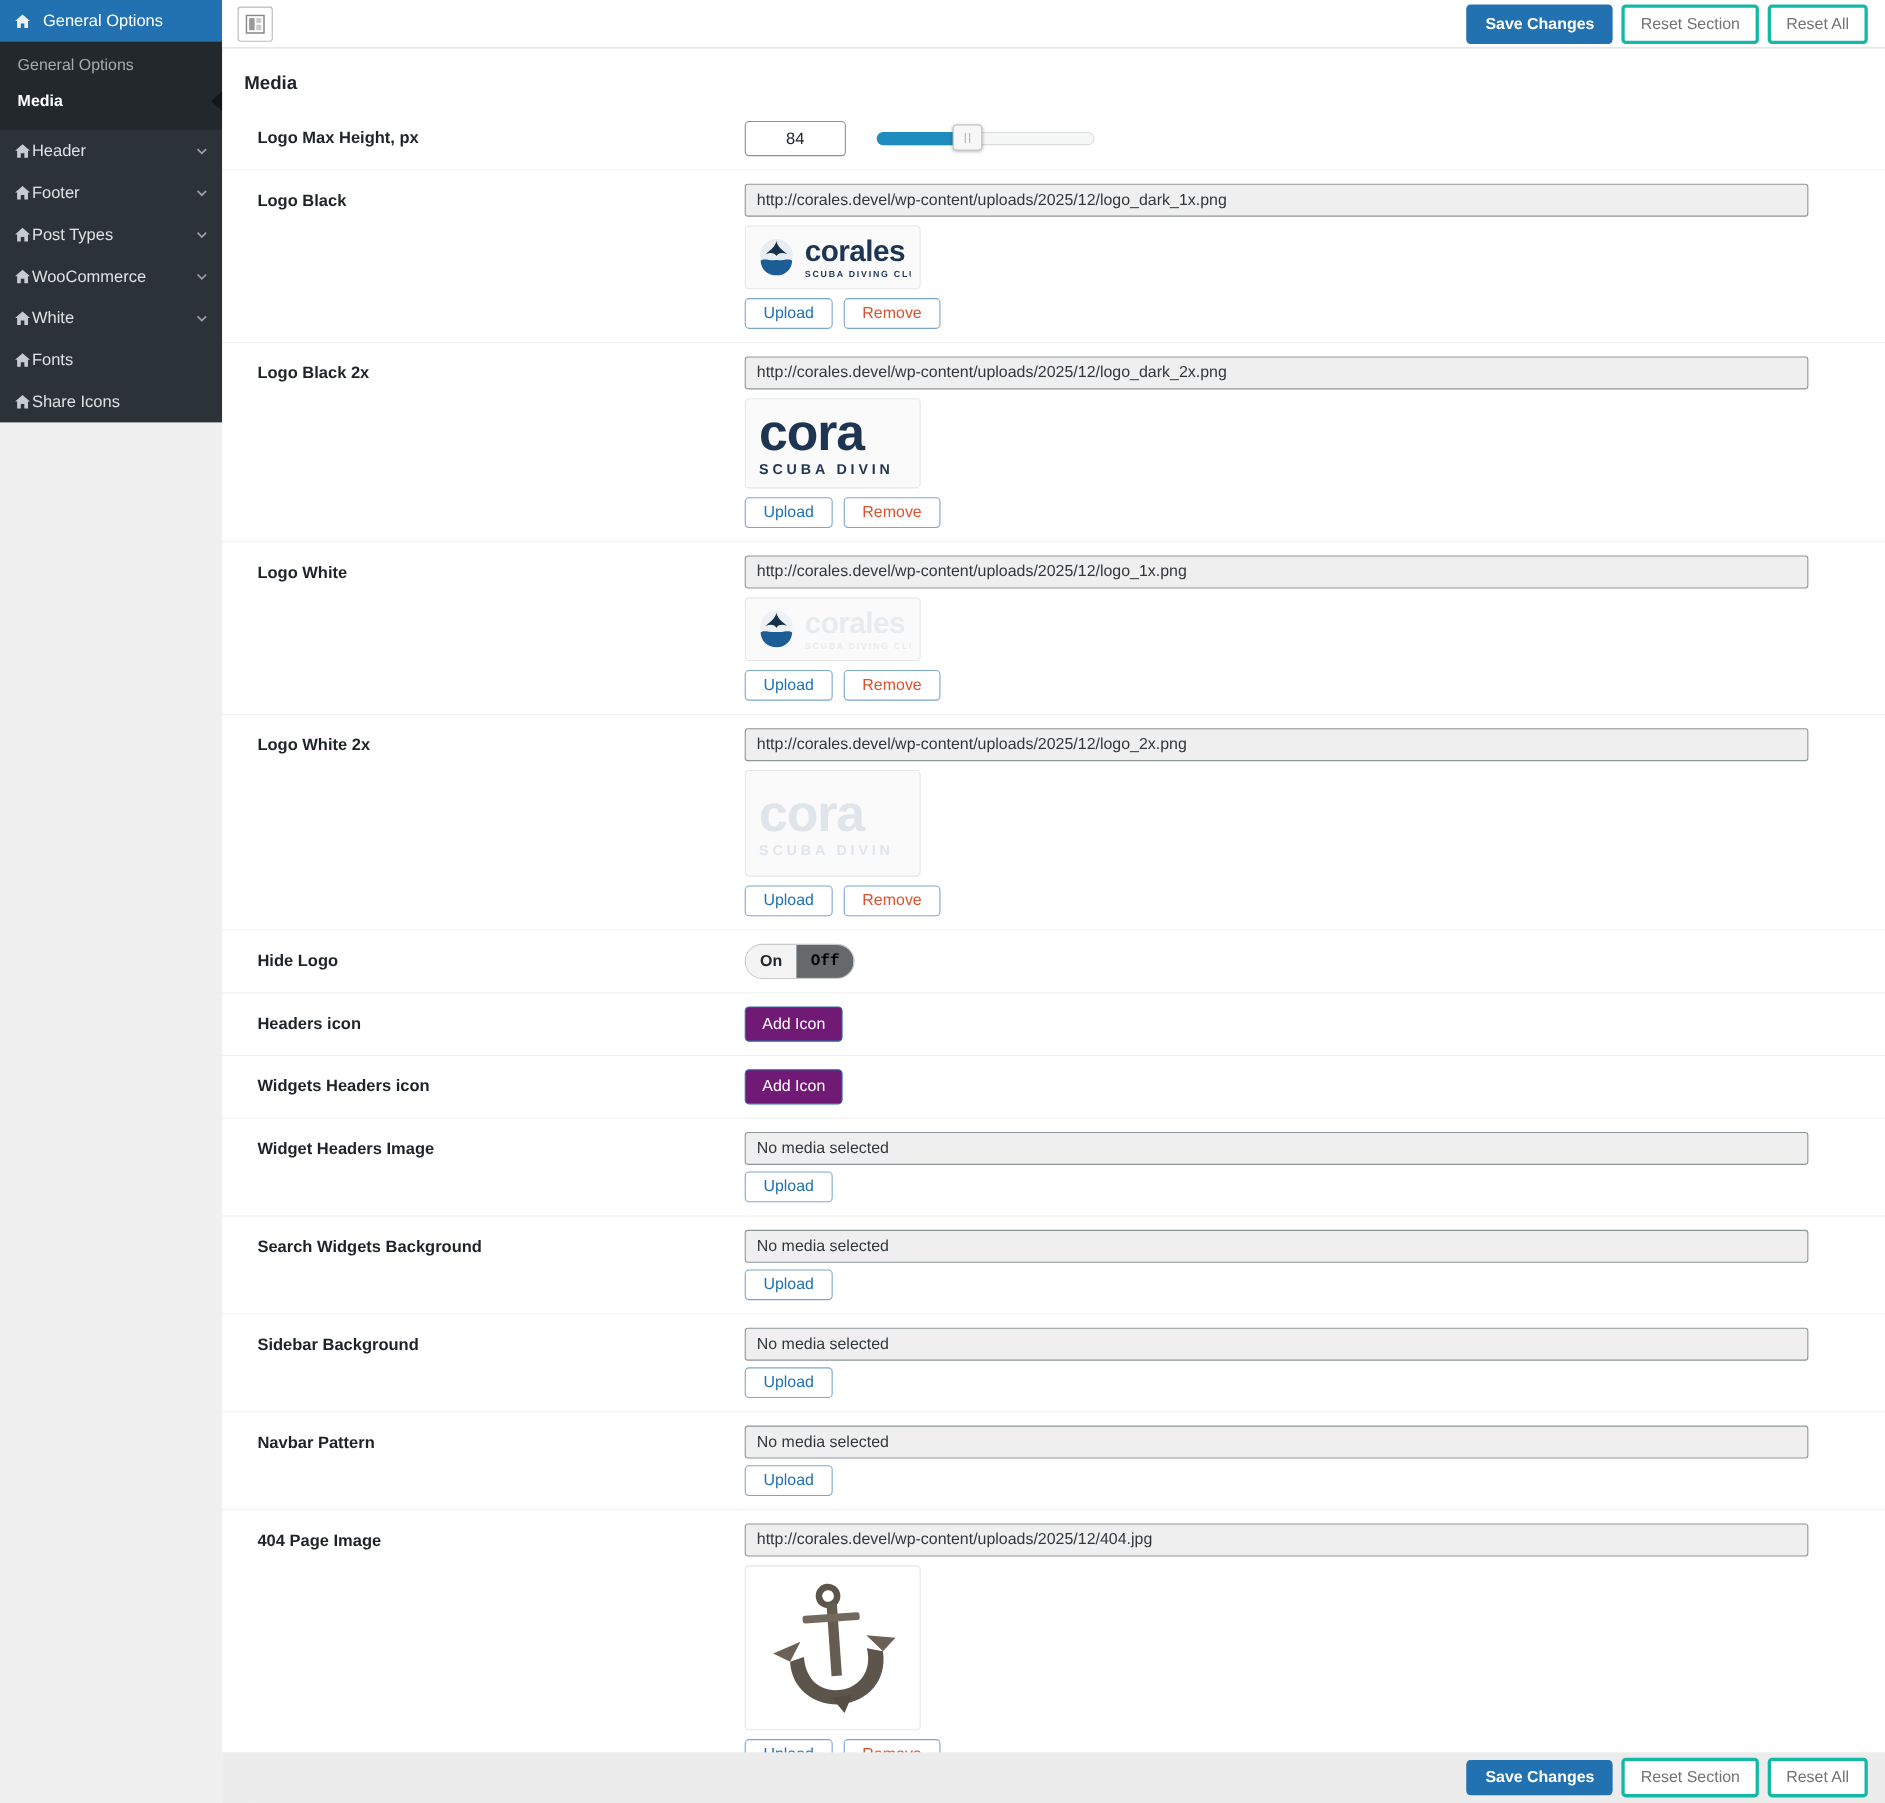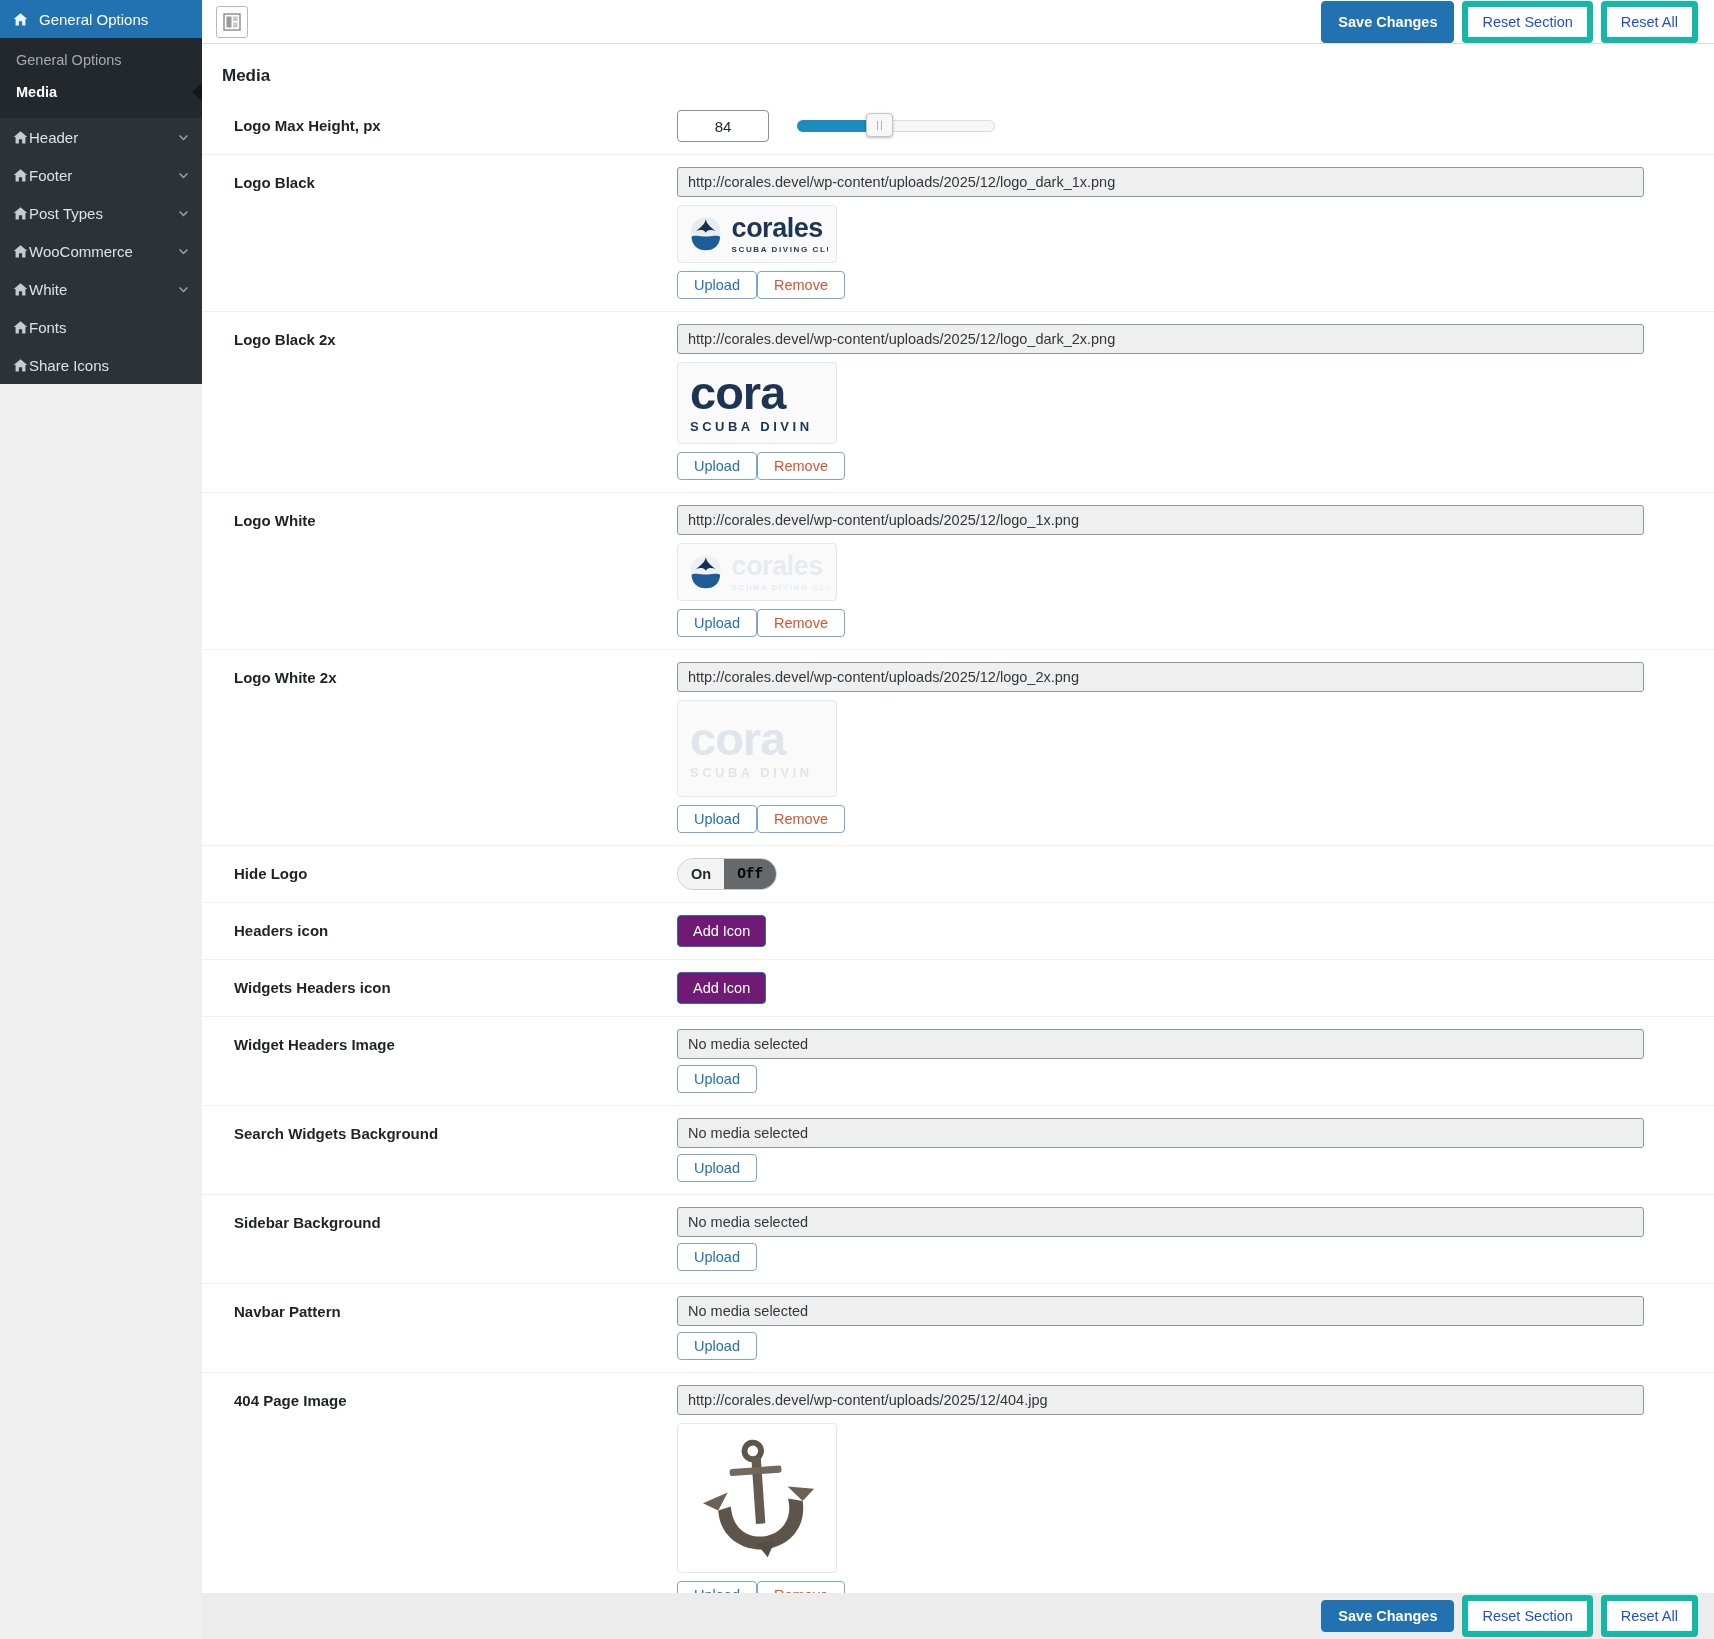--- a/index.html
+++ b/index.html
@@ -60,21 +60,21 @@
     width:32px; height:32px; border:1px solid #b6babd; border-radius:3px;
     background:#fff; display:flex; align-items:center; justify-content:center;
     cursor:pointer;
   }
   .btn { border-radius:4px; font-size:14.5px; cursor:pointer; font-family:"Liberation Sans",sans-serif; }
   .btn-primary {
     background:#2271b1; border:1px solid #2271b1; color:#fff;
     padding:7px 16px; font-weight:600;
   }
   .btn-outline {
-    background:#fff; border:6px solid #14b8a6; color:#1d4ed8;
+    background:#fff; border:3px solid #14b8a6; color:#737373;
     padding:7px 14px; font-weight:400;
   }
 
   .content { height:1593px; overflow:hidden; }
   .page-title { font-size:17px; font-weight:700; padding:22px 20px 12px; color:#1d2327; }
 
   
   .row {
     display:flex; align-items:flex-start;
     padding:12px 70px 12px 20px;
@@ -133,21 +133,21 @@
   .pv-w2x { height:97px; padding:14px 0 0 12px; }
   .pv-404 { height:150px; background:#fff; display:flex; align-items:center; justify-content:center; }
 
   .brand { font-size:27px; font-weight:700; color:#1d3553; letter-spacing:-0.5px; white-space:nowrap; line-height:1.05; }
   .tag   { font-size:8px;  font-weight:700; color:#1d3553; letter-spacing:1.6px; white-space:nowrap; margin-top:2px; }
   .brand2{ font-size:47px; font-weight:700; color:#1d3553; letter-spacing:-1px; white-space:nowrap; line-height:1.0; }
   .tag2  { font-size:13px; font-weight:700; color:#1d3553; letter-spacing:3.5px; white-space:nowrap; margin-top:3px; }
   .is-light .brand, .is-light .tag  { color:#e7ebee; }
   .is-light2 .brand2, .is-light2 .tag2 { color:#dfe5ea; }
 
-  .btn-row { display:flex; gap:0; margin-top:2px; }
+  .btn-row { display:flex; gap:10px; margin-top:2px; }
   .mini-btn {
     background:#fff; border:1px solid #7ba7cf; border-radius:4px;
     padding:5px 16px; font-size:14.5px; cursor:pointer;
     font-family:"Liberation Sans",sans-serif;
   }
   .mini-upload { color:#2271b1; }
   .mini-remove { color:#d9532f; }
   .upload-solo { margin-top:6px; }
 
   .btn-addicon {

